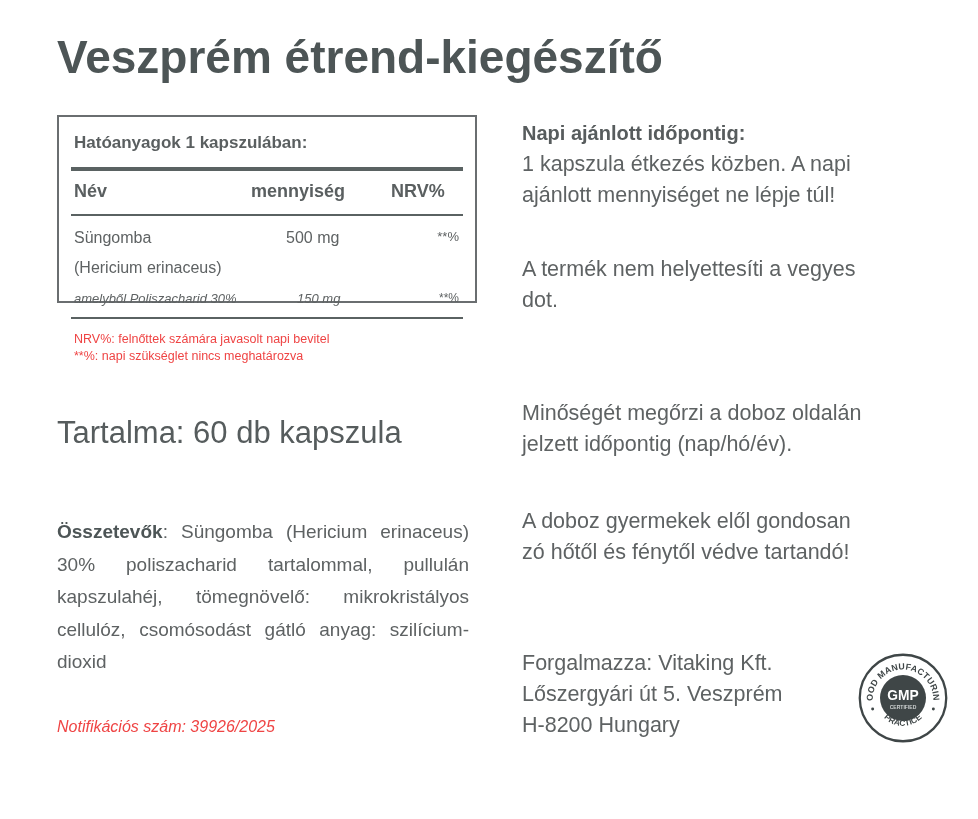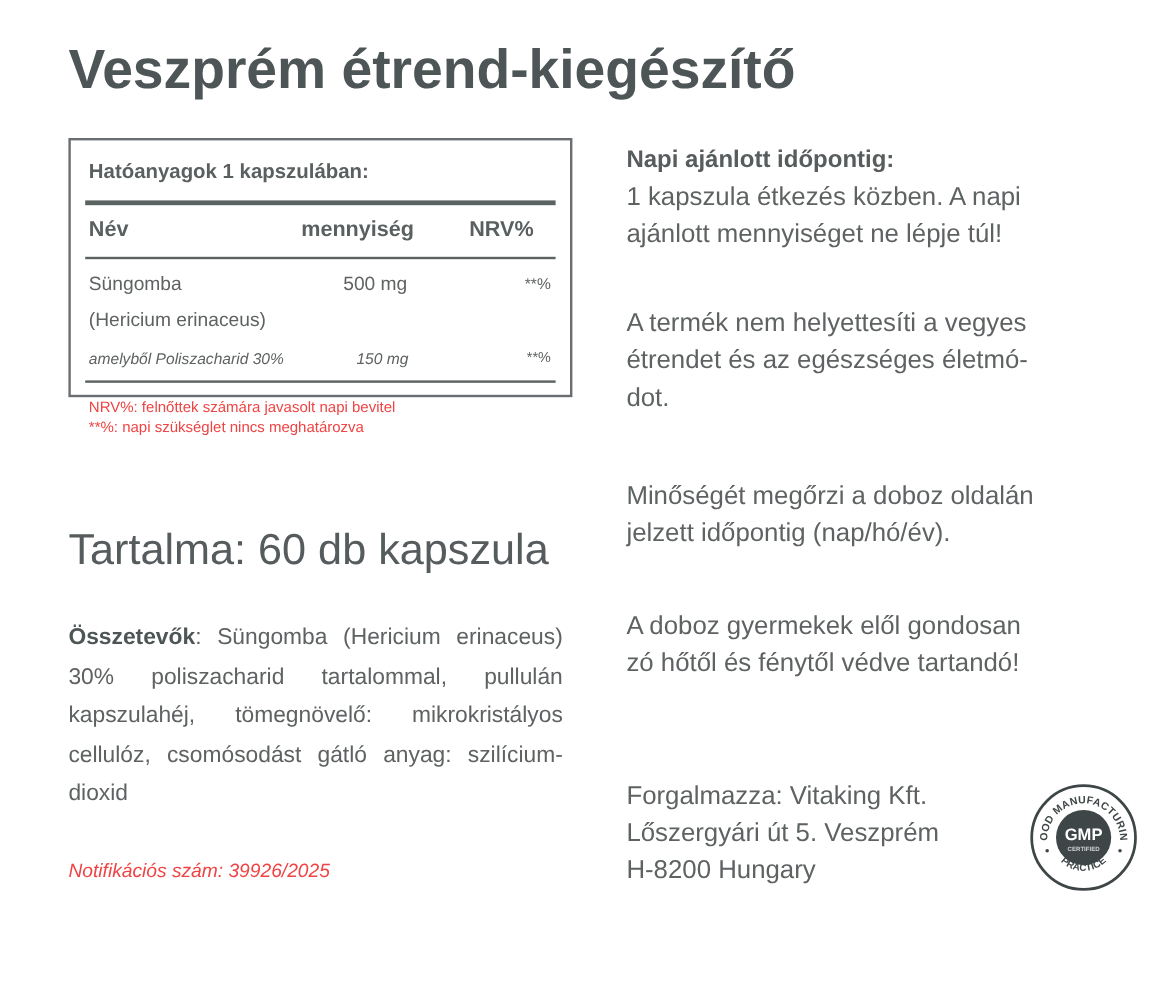--- a/index.html
+++ b/index.html
@@ -5,34 +5,34 @@
   html, body { margin:0; padding:0; }
   body {
     width:978px; height:819px; background:#ffffff; position:relative; overflow:hidden;
     font-family:"Liberation Sans", sans-serif; color:#5a5e5f;
   }
   .title {
     position:absolute; left:57px; top:30px; font-size:46px; font-weight:bold;
     color:#4d5556; letter-spacing:0px; white-space:nowrap;
   }
   .box {
-    position:absolute; left:57px; top:115px; width:420px; height:216px;
+    position:absolute; left:57px; top:115px; width:420px; height:188px;
     border:2px solid #6a6e70; box-sizing:border-box;
   }
   .box-title {
     position:absolute; left:15px; top:16px; font-size:17px; font-weight:bold; color:#5a5f60;
   }
   .rule-thick { position:absolute; left:12px; right:12px; top:50px; height:4px; background:#5a6262; }
   .rule-thin { position:absolute; left:12px; right:12px; height:2px; background:#5a6262; }
   .hdr { position:absolute; top:64px; font-size:18px; font-weight:bold; color:#5a5f60; white-space:nowrap; }
   .cell { position:absolute; font-size:16px; color:#5e6263; white-space:nowrap; }
   .cell.it { font-style:italic; font-size:13px; }
   .note { position:absolute; left:15px; font-size:12.5px; color:#ef4444; white-space:nowrap; }
   .content {
-    position:absolute; left:57px; top:437px; font-size:36px; color:#565c5d; white-space:nowrap;
+    position:absolute; left:57px; top:415px; font-size:31px; color:#565c5d; white-space:nowrap;
   }
   .ingredients {
     position:absolute; left:57px; top:516px; width:412px; font-size:19px; line-height:32.5px;
     color:#5e6263; text-align:justify;
   }
   .ingredients b { color:#4d5556; font-weight:bold; }
   .notif {
     position:absolute; left:57px; top:718px; font-size:16px; font-style:italic; color:#ef4444; white-space:nowrap;
   }
   .rp { position:absolute; left:522px; width:430px; font-size:21.5px; line-height:31px; color:#5e6263; }
@@ -74,21 +74,20 @@
 <div class="notif">Notifikációs szám: 39926/2025</div>
 
 <div class="rp" style="top:118px">
   <div class="bold">Napi ajánlott időpontig:</div>
   <div>1 kapszula étkezés közben. A napi</div>
   <div>ajánlott mennyiséget ne lépje túl!</div>
 </div>
 
 <div class="rp" style="top:254px">
   <div>A termék nem helyettesíti a vegyes</div>
-  <div>étrendet és az egészséges életmó-</div>
   <div>dot.</div>
 </div>
 
 <div class="rp" style="top:398px">
   <div>Minőségét megőrzi a doboz oldalán</div>
   <div>jelzett időpontig (nap/hó/év).</div>
 </div>
 
 <div class="rp" style="top:506px">
   <div>A doboz gyermekek elől gondosan</div>

